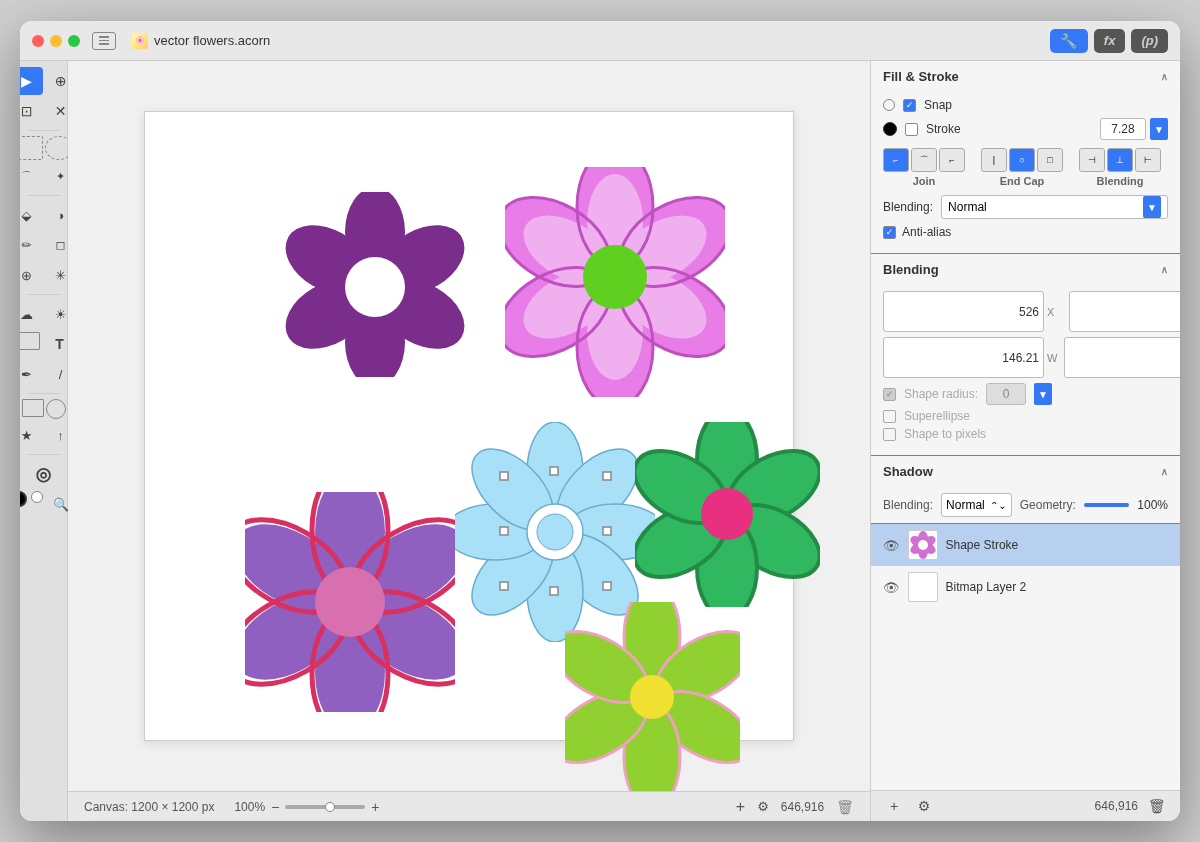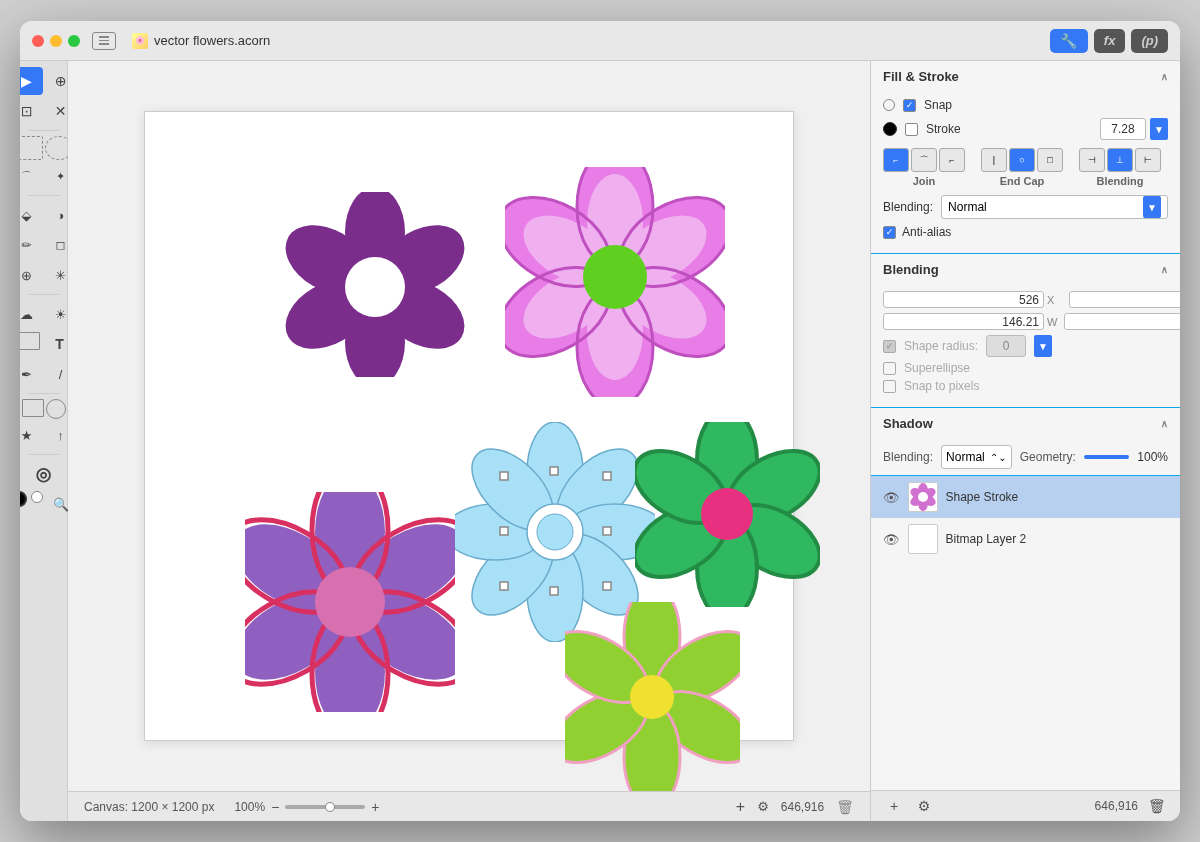--- a/index.html
+++ b/index.html
@@ -364,21 +364,21 @@
       gap: 6px;
       margin: 4px 0;
     }
     .geo-input-group {
       display: flex;
       align-items: center;
       gap: 3px;
     }
     .geo-input {
       flex: 1;
-      height: 17px;
+      height: 41px;
       border: 1px solid #bbb;
       border-radius: 3px;
       background: white;
       text-align: right;
       padding-right: 4px;
       font-size: 12px;
       color: #333;
     }
     .geo-label {
       font-size: 11px;
@@ -839,21 +839,21 @@
             <span class="disabled-label">Shape radius:</span>
             <input class="corner-input" value="0" style="">
             <button class="blue-arrow-btn">▼</button>
           </div>
           <div class="corner-row">
             <div style="width:13px;height:13px;border:1.5px solid #aaa;border-radius:2px;"></div>
             <span class="disabled-label">Superellipse</span>
           </div>
           <div class="corner-row">
             <div style="width:13px;height:13px;border:1.5px solid #aaa;border-radius:2px;"></div>
-            <span class="disabled-label">Snap to pixels</span>
+            <span class="disabled-label">Shape to pixels</span>
           </div>
         </div>
       </div>
 
       <div class="panel-section">
         <div class="panel-section-header">
           <span>Shadow</span>
           <span class="collapse-arrow">∧</span>
         </div>
         <div class="shadow-blending-row">

